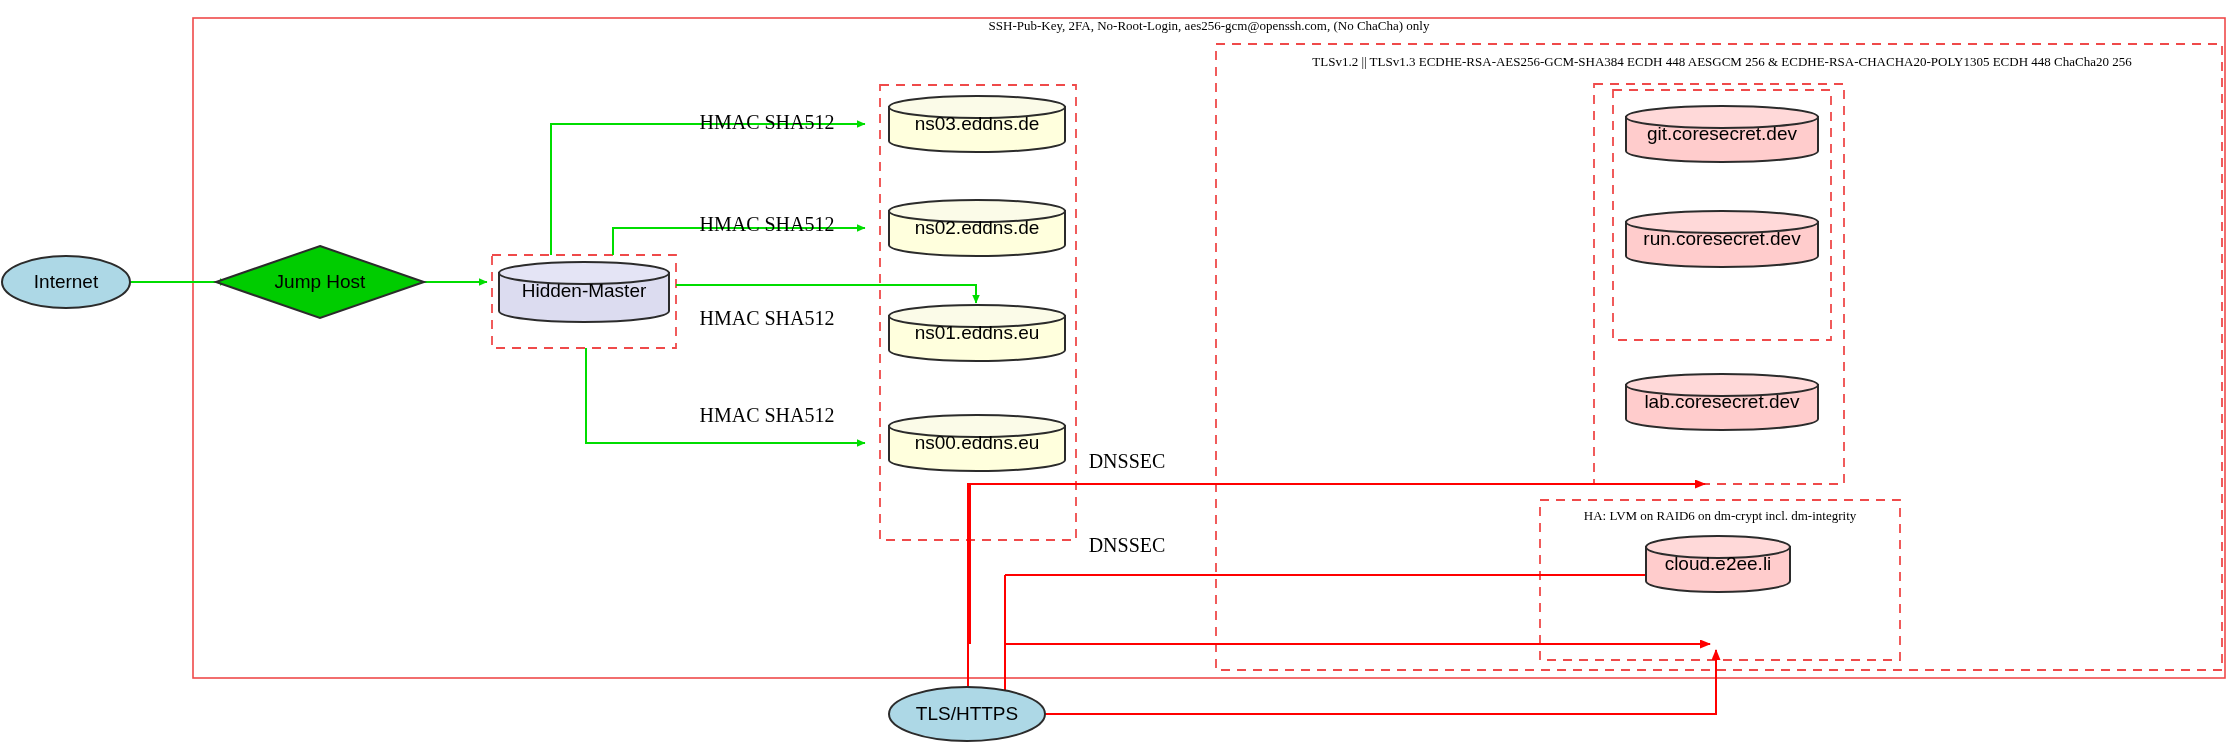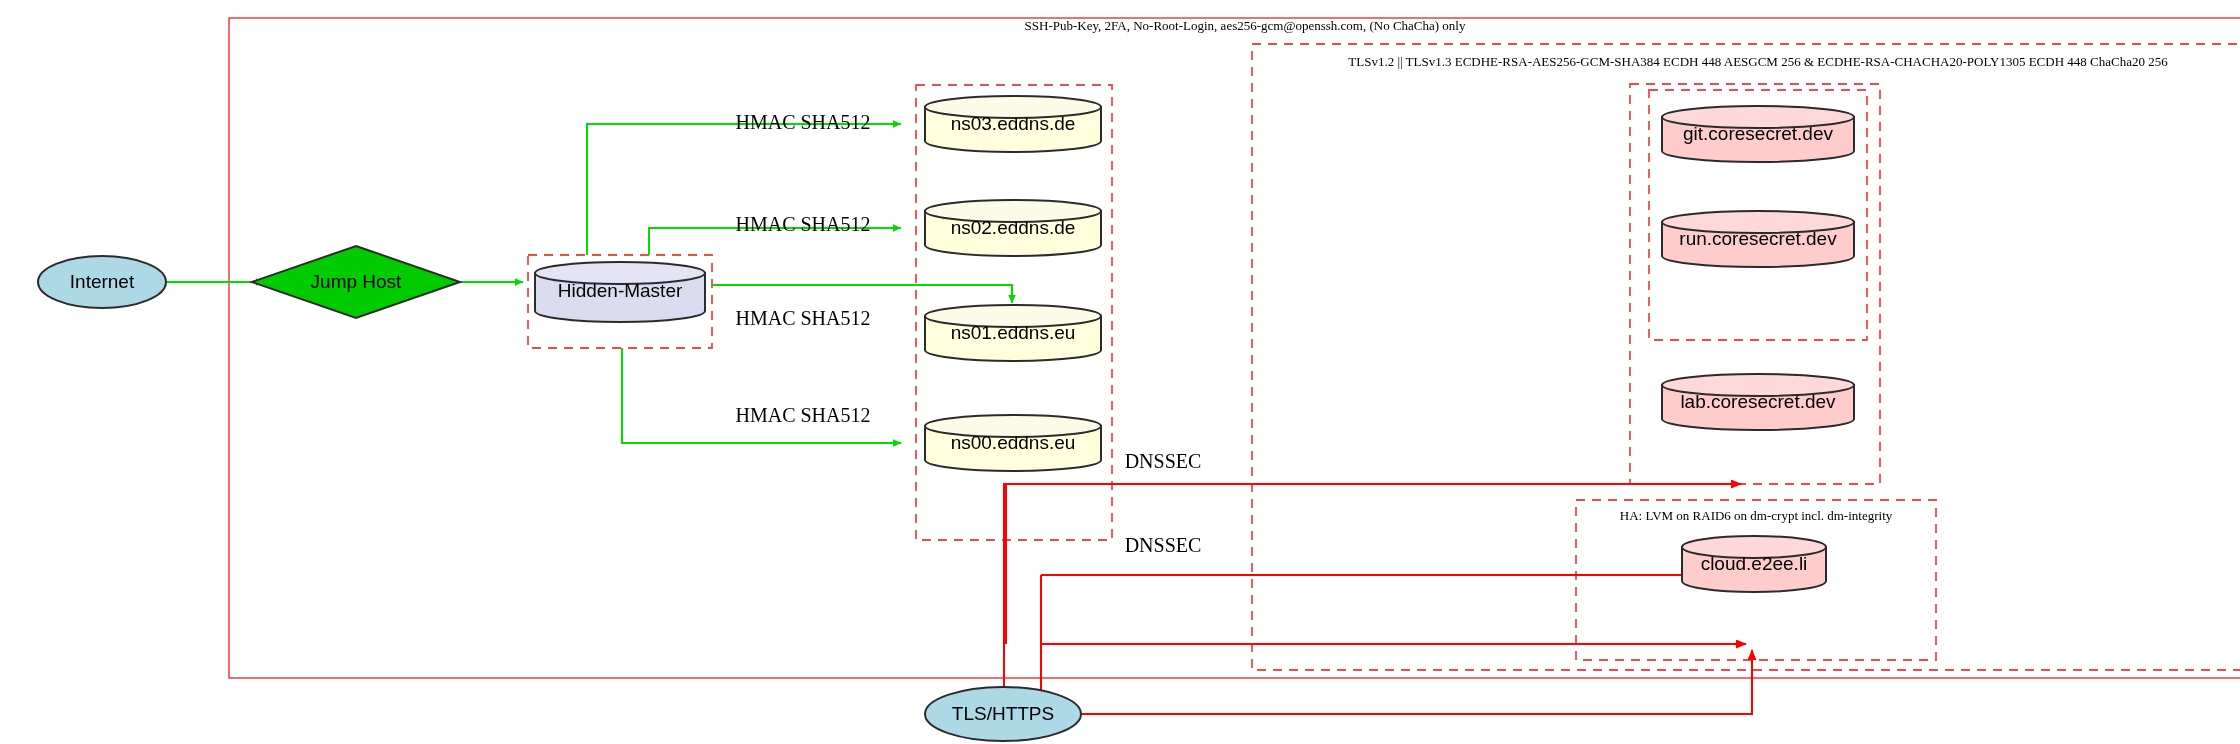--- a/index.html
+++ b/index.html
@@ -10,21 +10,20 @@
   body {
     width: 2240px;
     height: 744px;
     font-family: "Liberation Sans", sans-serif;
     overflow: hidden;
   }
   #diagram-root {
     position: relative;
     width: 1856px;
     height: 744px;
-    padding-left: 36px;
   }
   svg.diagram {
     display: block;
     width: 2240px;
     height: 744px;
   }
   text {
     font-family: "Liberation Sans", sans-serif;
     fill: #000000;
   }

